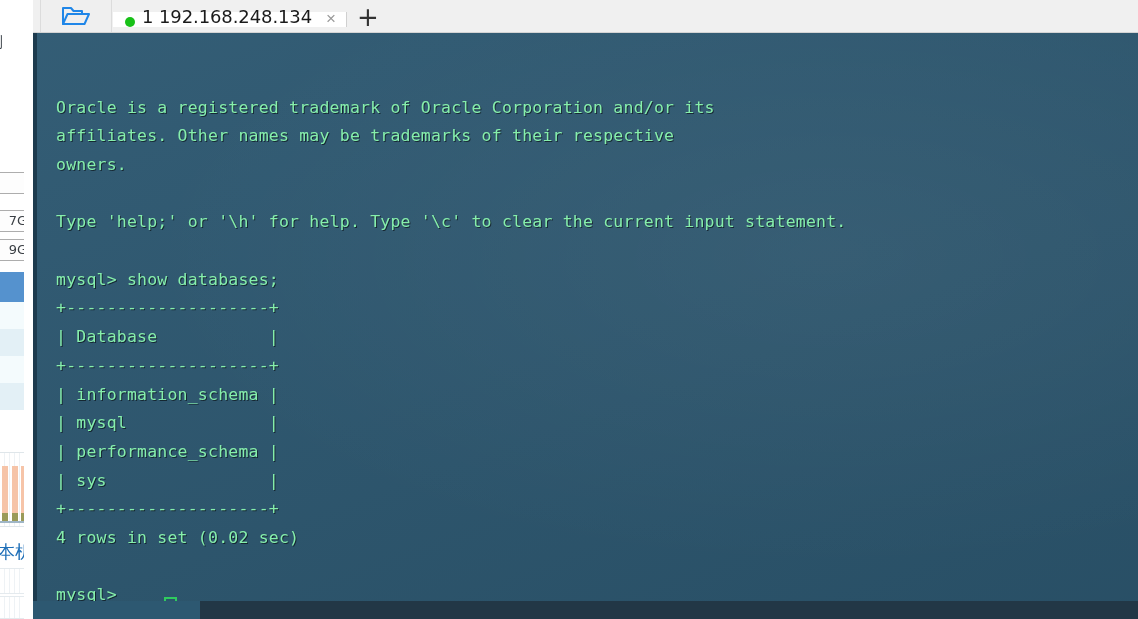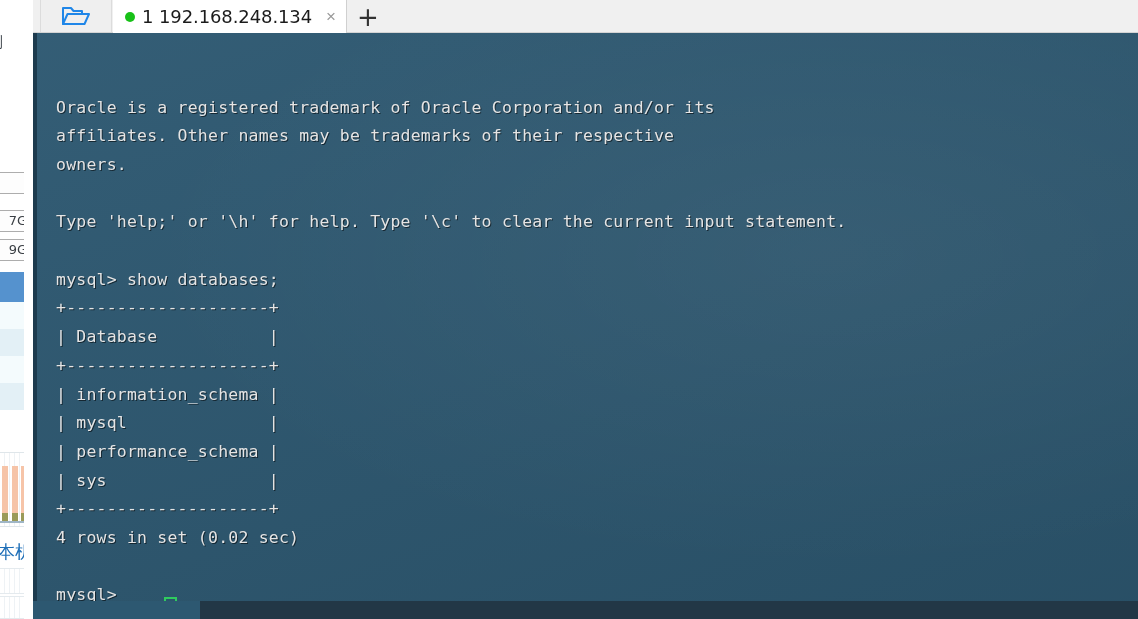--- a/index.html
+++ b/index.html
@@ -142,27 +142,27 @@
     border-right: 1px solid #dcdcdc;
     border-left: 1px solid #dcdcdc;
     box-sizing: border-box;
     display: flex;
     align-items: center;
     justify-content: center;
     cursor: pointer;
   }
   .tab {
     position: absolute;
-    left: 80px; top: 0;
-    height: 33px;
+    left: 80px; top: 12px;
+    height: 15px;
     background: #ffffff;
     border-right: 1px solid #d0d0d0;
     box-sizing: border-box;
     display: flex;
-    align-items: center;
+    align-items: flex-end;
     padding: 0 10px 0 12px;
     cursor: pointer;
   }
   .tab-dot {
     width: 10px; height: 10px;
     border-radius: 50%;
     background: #18c118;
     margin-right: 7px;
     flex: none;
   }
@@ -216,21 +216,21 @@
     left: 0; top: 0;
     width: 4px; height: 586px;
     background: #1d3b4e;
   }
   .term-text {
     position: absolute;
     left: 23px; top: 44px;
     font-family: "DejaVu Sans Mono", monospace;
     font-size: 16.5px;
     line-height: 28.7px;
-    color: #e5e5e5;
+    color: #86efac;
     white-space: pre;
     text-shadow: 1px 1px 0 rgba(0,0,0,0.55);
     letter-spacing: 0.2px;
   }
   .cursor-block {
     position: absolute;
     left: 131px; top: 564px;
     width: 13px; height: 24px;
     border: 2px solid #2fcb5e;
     box-sizing: border-box;

